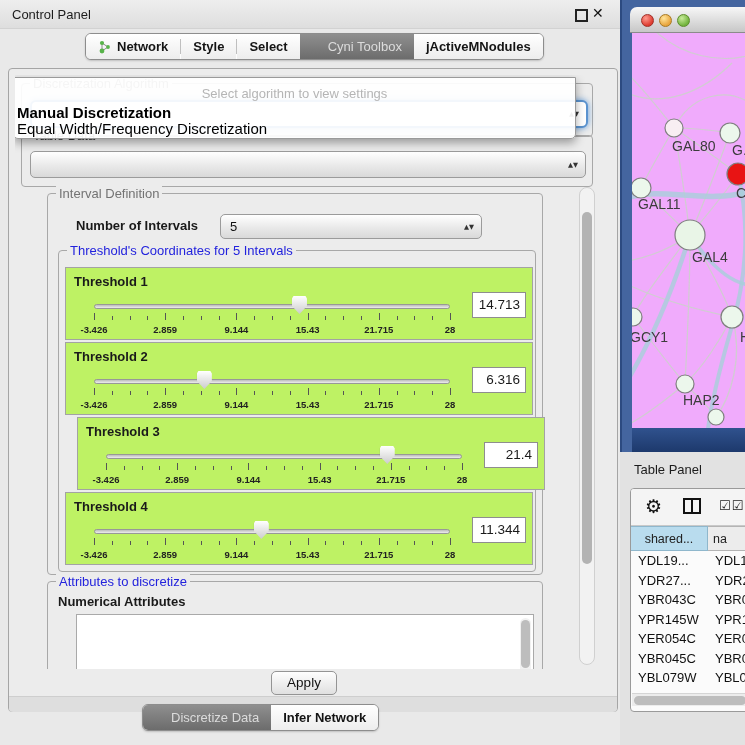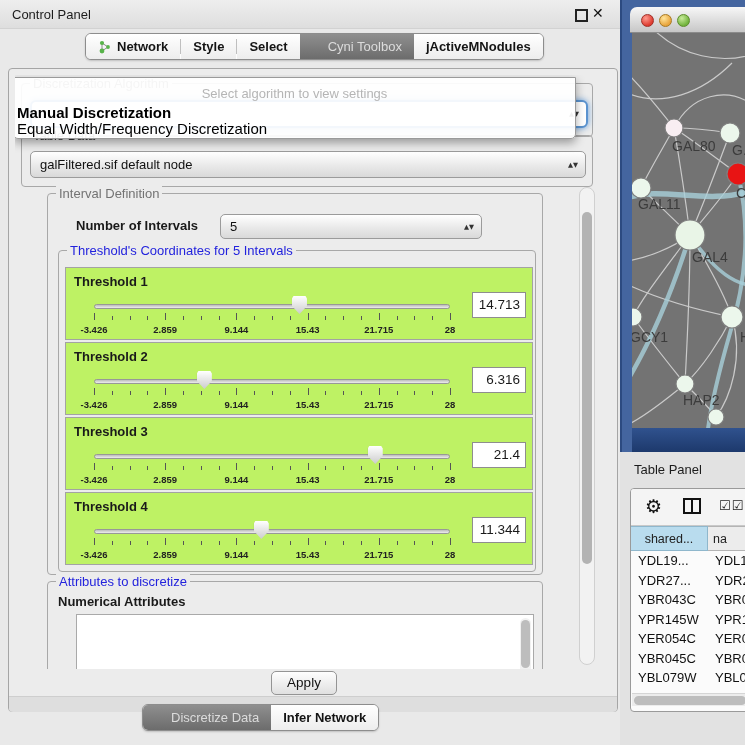--- a/index.html
+++ b/index.html
@@ -89,21 +89,21 @@
   
   .net-window{position:absolute;left:620px;top:0;width:125px;height:452px;background:#44659f;}
   .net-window .edge-line{position:absolute;left:0;top:0;width:2px;height:452px;background:#2c4a80;}
   .net-titlebar{position:absolute;left:10px;top:7px;width:115px;height:26px;
     background:linear-gradient(#f7f7f7,#c7c7c7);border-bottom:1px solid #8b8b8b;
     border-top-left-radius:7px;box-sizing:border-box;}
   .traffic{position:absolute;top:6.5px;width:13px;height:13px;border-radius:50%;box-sizing:border-box;}
   .t-red{left:11px;background:radial-gradient(circle at 35% 30%,#ff9a8e,#dd3b30 70%);border:1px solid #a03028;}
   .t-yellow{left:29px;background:radial-gradient(circle at 35% 30%,#ffe59a,#e8a33b 70%);border:1px solid #a87a22;}
   .t-green{left:47px;background:radial-gradient(circle at 35% 30%,#c8eb9a,#71b33c 70%);border:1px solid #5d8c2c;}
-  .net-canvas{position:absolute;left:12px;top:33px;width:113px;height:395px;background:#737373;overflow:hidden;}
+  .net-canvas{position:absolute;left:12px;top:33px;width:113px;height:395px;background:#f0abfc;overflow:hidden;}
   .net-bottom{position:absolute;left:12px;top:428px;width:113px;height:24px;
     background:linear-gradient(#30528e,#1d396c);}
   
   .tp-region{position:absolute;left:620px;top:452px;width:125px;height:293px;background:#e2e2e2;}
   .tp-title{position:absolute;left:14px;top:10px;font-size:13px;color:#1c1c1c;}
   .tp-inner{position:absolute;left:10px;top:36px;width:128px;height:224px;background:#fbfbfb;
     border:1px solid #9a9a9a;border-radius:4px 0 0 4px;box-sizing:border-box;overflow:hidden;}
   .tp-toolbar{position:relative;height:36px;background:#f4f4f4;border-bottom:1px solid #c9c9c9;}
   .tp-gear{position:absolute;left:14px;top:6px;font-family:"DejaVu Sans",sans-serif;
     font-size:19px;color:#111;line-height:22px;}
@@ -178,21 +178,20 @@
 
       <div class="algo-popup">
         <div class="popup-hint">Select algorithm to view settings</div>
         <div class="popup-opt b" style="top:26px;">Manual Discretization</div>
         <div class="popup-opt" style="top:42px;">Equal Width/Frequency Discretization</div>
       </div>
 
       <div class="groupbox" style="left:6px;top:60px;width:572px;height:52px;">
         <span class="group-title gt-dark">Table Data</span>
         <div class="combo" style="left:8px;top:15px;width:556px;height:27px;">
-          <span>galFiltered.sif default node</span>
           <span class="stepper">▲▼</span>
         </div>
       </div>
 
       <div class="groupbox" style="left:32px;top:118px;width:496px;height:382px;">
         <span class="group-title gt-green">Interval Definition</span>
         <span style="position:absolute;left:28px;top:24px;font-weight:bold;">Number of Intervals</span>
         <div class="combo" style="left:172px;top:20px;width:262px;height:25px;">
           <span>5</span>
           <span class="stepper">▲▼</span>
@@ -272,21 +271,21 @@
                     <span style="left: 0%;">-3.426</span>
                     <span style="left: 20%;">2.859</span>
                     <span style="left: 40%;">9.144</span>
                     <span style="left: 60%;">15.43</span>
                     <span style="left: 80%;">21.715</span>
                     <span style="left: 100%;">28</span>
                   </div>
                 </div>
                 <div class="th-value">6.316</div>
               </div>
-              <div class="th-panel" style="top: 166px;">
+              <div class="th-panel" style="top: 166px; margin-left: 12px;">
                 <div class="th-label">Threshold 3</div>
                 <div class="th-slider">
                   <div class="th-track"></div>
                   <div class="th-thumb" style="left: calc(79% - 7.5px);"></div>
                   <div class="th-ticks">
                     <span class="major" style="left: 0%;"></span>
                     <span style="left: 5%;"></span>
                     <span style="left: 10%;"></span>
                     <span style="left: 15%;"></span>
                     <span class="major" style="left: 20%;"></span>

